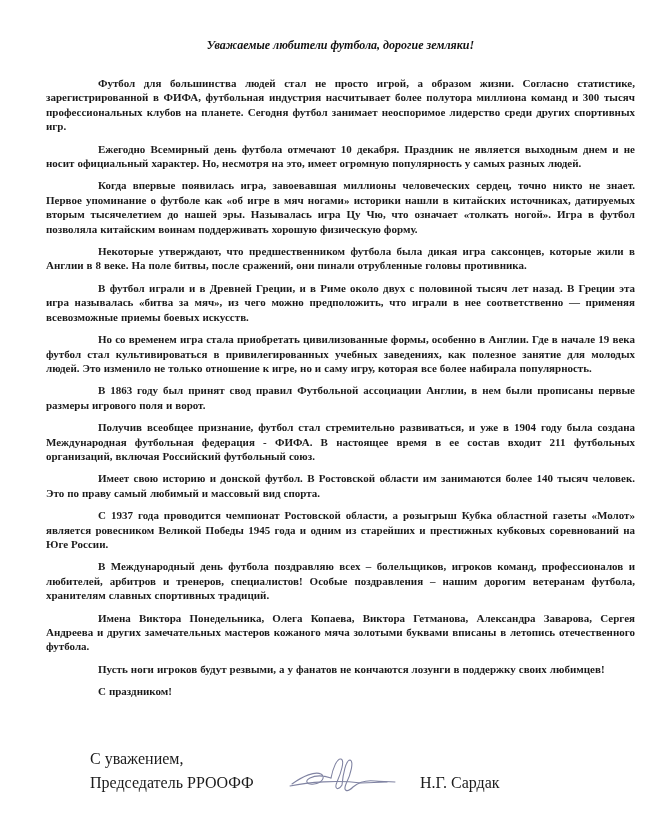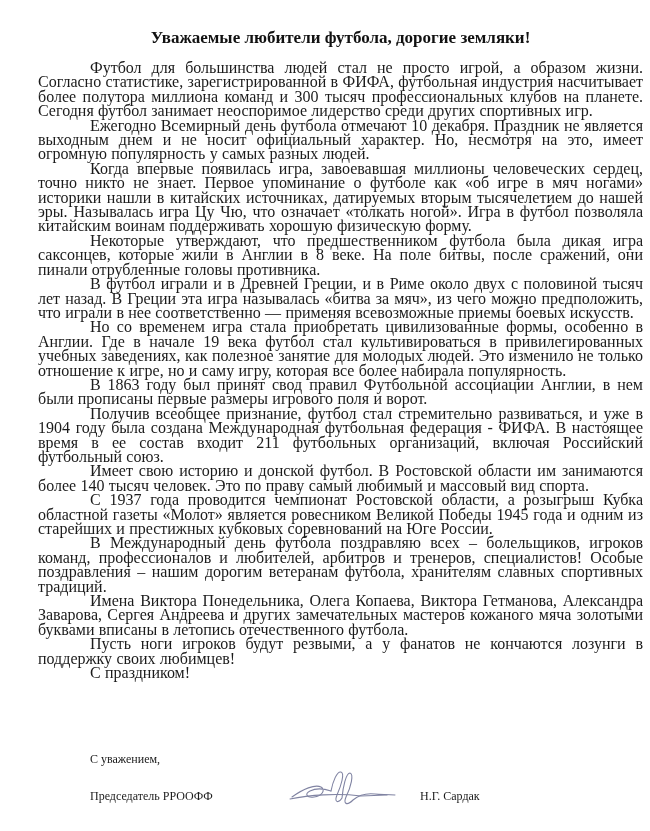--- a/index.html
+++ b/index.html
@@ -12,53 +12,55 @@
     width: 650px;
     height: 831px;
     background: #ffffff;
     box-sizing: border-box;
     padding: 21px 7px 0 38px;
     font-family: "Liberation Serif", "DejaVu Serif", serif;
     color: #1b1b1b;
     overflow: hidden;
   }
   .title {
-    margin: 8px 0 14px 0;
-    font-size: 17px;
+    margin: 15px 0 14px 0;
+    font-size: 12px;
     font-weight: bold;
     text-align: center;
     line-height: 18px;
     color: #111111;
+    font-style: italic;
   }
   .body-text {
     height: 703px;
     overflow: hidden;
   }
   .body-text p {
-    margin: 0;
-    font-size: 16px;
+    margin: 8px;
+    font-size: 11px;
     line-height: 14.4px;
     text-align: justify;
     text-indent: 52px;
     word-spacing: 0.02em;
+    font-weight: bold;
   }
   .closing {
     position: absolute;
     left: 38px;
     right: 7px;
     top: 752px;
-    font-size: 12px;
+    font-size: 16px;
     line-height: 14px;
   }
   .salutation {
     margin: 0 0 0 52px;
   }
   .sign-row {
     position: relative;
-    margin-top: 23px;
+    margin-top: 10px;
     height: 20px;
   }
   .signer-position {
     position: absolute;
     left: 52px;
     top: 0;
   }
   .signer-name {
     position: absolute;
     left: 382px;

